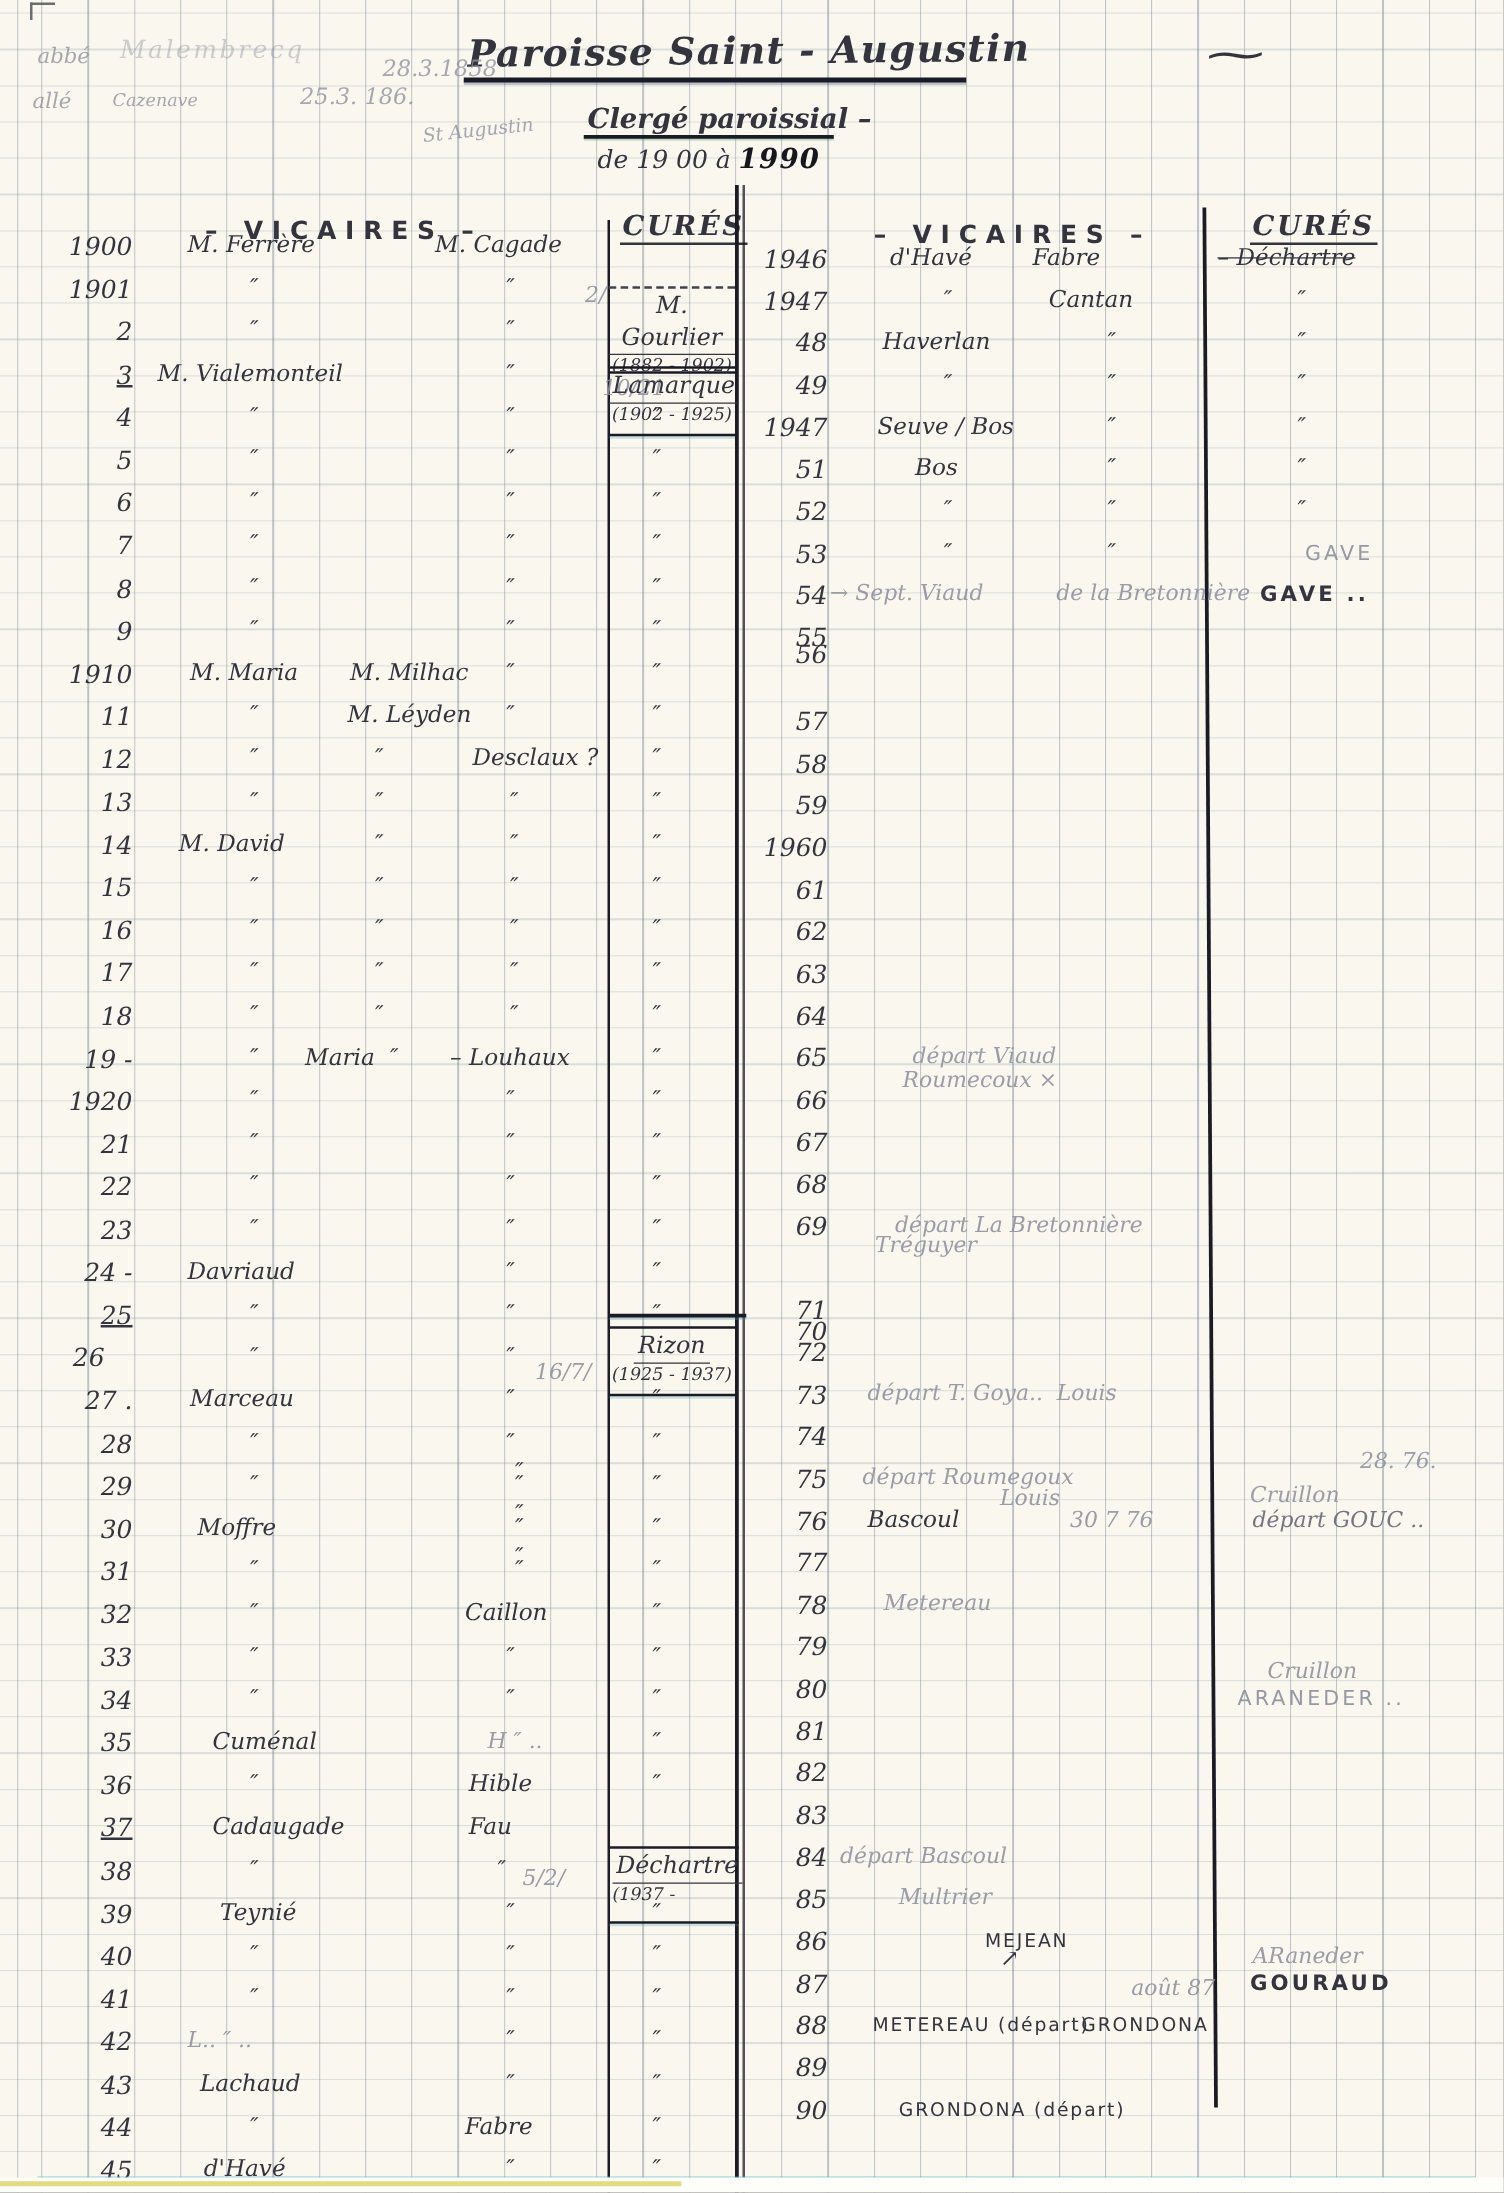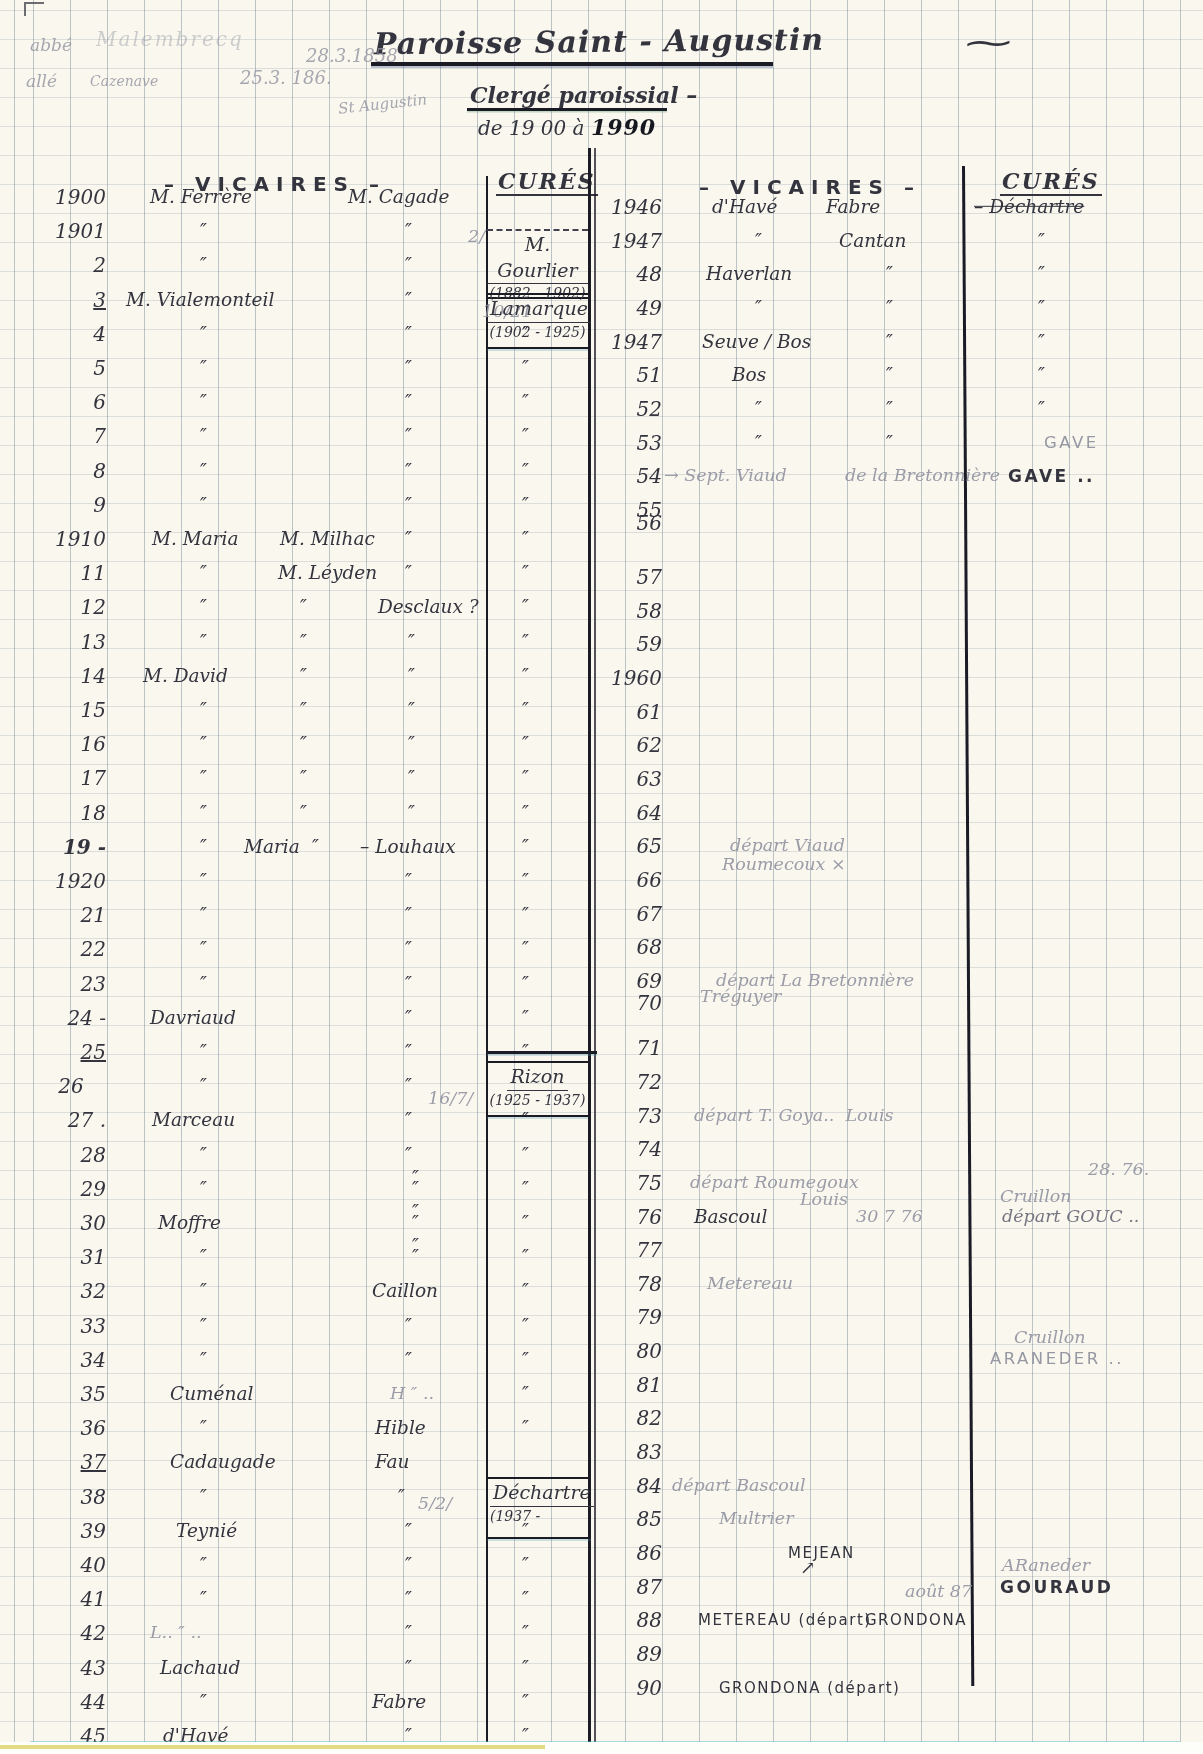--- a/index.html
+++ b/index.html
@@ -154,21 +154,21 @@
       <div class="yr" style="left: 36px; width: 70px; top: 778.4px;">17</div>
       <div class="cell pen" style="left: 200px; top: 778.4px;">″</div>
       <div class="cell pen" style="left: 300px; top: 778.4px;">″</div>
       <div class="cell pen" style="left: 408px; top: 778.4px;">″</div>
       <div class="cell pen" style="left: 522px; top: 778.4px;">″</div>
       <div class="yr" style="left: 36px; width: 70px; top: 812.6px;">18</div>
       <div class="cell pen" style="left: 200px; top: 812.6px;">″</div>
       <div class="cell pen" style="left: 300px; top: 812.6px;">″</div>
       <div class="cell pen" style="left: 408px; top: 812.6px;">″</div>
       <div class="cell pen" style="left: 522px; top: 812.6px;">″</div>
-      <div class="yr" style="left: 36px; width: 70px; top: 846.8px; font-weight: bold;">19 -</div>
+      <div class="yr" style="left: 36px; width: 70px; top: 846.8px;">19 -</div>
       <div class="cell pen" style="left: 200px; top: 846.8px;">″</div>
       <div class="cell pen" style="left: 244px; top: 846.8px;">Maria</div>
       <div class="cell pen" style="left: 312px; top: 846.8px;">″</div>
       <div class="cell pen" style="left: 360px; top: 846.8px;">– Louhaux</div>
       <div class="cell pen" style="left: 522px; top: 846.8px;">″</div>
       <div class="yr" style="left: 36px; width: 70px; top: 881px;">1920</div>
       <div class="cell pen" style="left: 200px; top: 881px;">″</div>
       <div class="cell pen" style="left: 405px; top: 881px;">″</div>
       <div class="cell pen" style="left: 522px; top: 881px;">″</div>
       <div class="yr" style="left: 36px; width: 70px; top: 915.2px;">21</div>
@@ -323,21 +323,21 @@
       <div class="yr" style="left: 598px; width: 64px; top: 812.7px;">64</div>
       <div class="yr" style="left: 598px; width: 64px; top: 846.35px;">65</div>
       <div class="cell pencil" style="left: 730px; top: 846.35px;">départ Viaud</div>
       <div class="cell pencil" style="left: 722px; top: 865.35px;">Roumecoux ×</div>
       <div class="yr" style="left: 598px; width: 64px; top: 880px;">66</div>
       <div class="yr" style="left: 598px; width: 64px; top: 913.65px;">67</div>
       <div class="yr" style="left: 598px; width: 64px; top: 947.3px;">68</div>
       <div class="yr" style="left: 598px; width: 64px; top: 980.95px;">69</div>
       <div class="cell pencil" style="left: 716px; top: 980.95px;">départ La Bretonnière</div>
       <div class="cell pencil" style="left: 700px; top: 996.95px;">Tréguyer</div>
-      <div class="yr" style="left: 598px; width: 64px; top: 1003px;">70</div>
+      <div class="yr" style="left: 598px; width: 64px; top: 1065px;">70</div>
       <div class="yr" style="left: 598px; width: 64px; top: 1048.25px;">71</div>
       <div class="yr" style="left: 598px; width: 64px; top: 1081.9px; font-style: italic;">72</div>
       <div class="yr" style="left: 598px; width: 64px; top: 1115.55px;">73</div>
       <div class="cell pencil" style="left: 694px; top: 1115.55px;">départ T. Goya..  Louis</div>
       <div class="yr" style="left: 598px; width: 64px; top: 1149.2px;">74</div>
       <div class="yr" style="left: 598px; width: 64px; top: 1182.85px;">75</div>
       <div class="cell pencil" style="left: 690px; top: 1182.85px;">départ Roumegoux</div>
       <div class="cell pencil" style="left: 800px; top: 1199.85px;">Louis</div>
       <div class="cell pencil" style="left: 1088px; top: 1169.85px;">28. 76.</div>
       <div class="cell pencil" style="left: 1000px; top: 1196.85px;">Cruillon</div>

